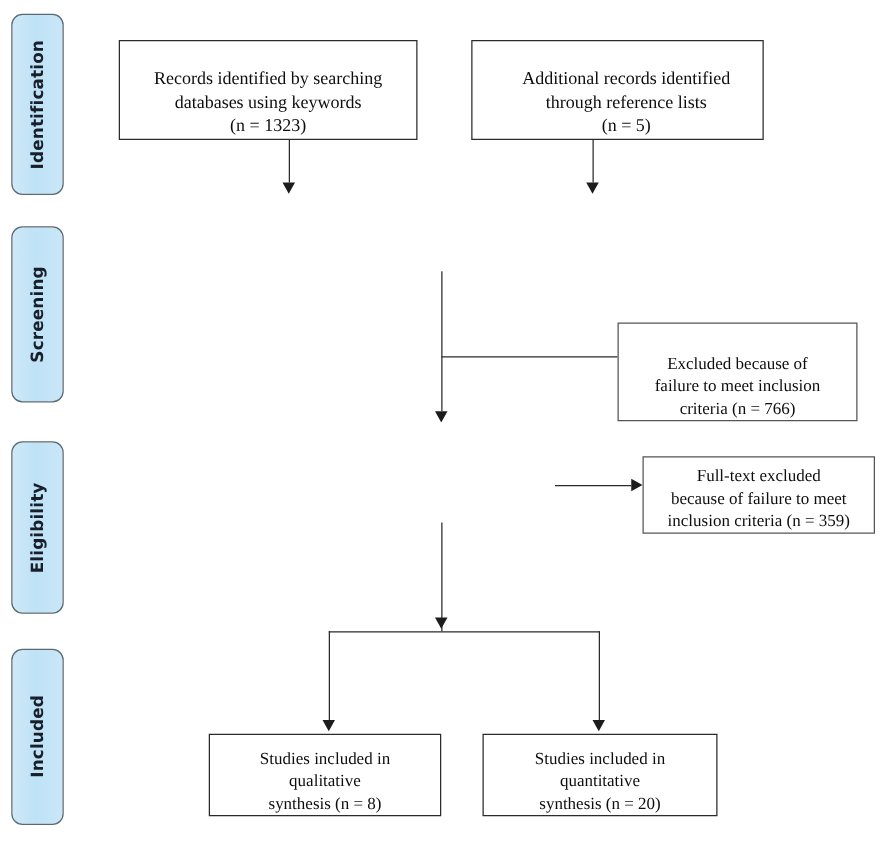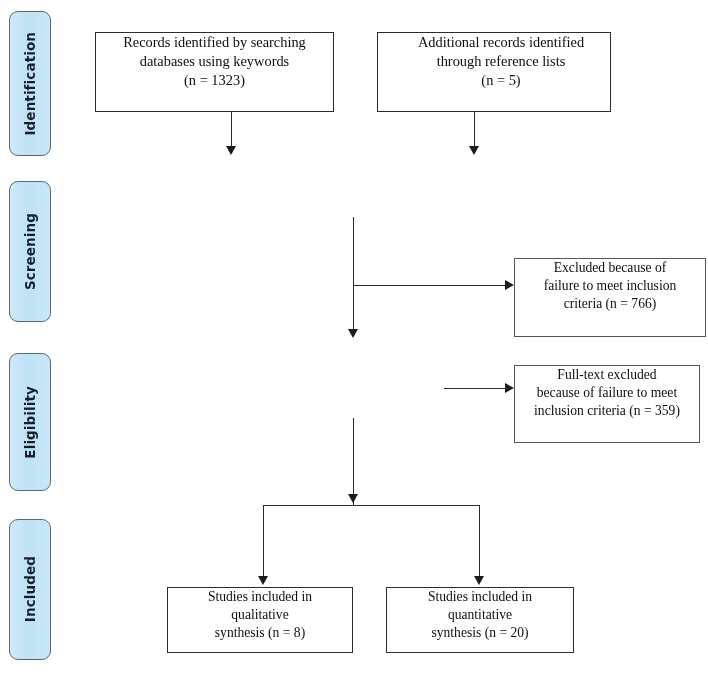--- a/index.html
+++ b/index.html
@@ -30,21 +30,21 @@
     transform:rotate(180deg);
     white-space:nowrap;
   }
 
   
   .box{
     position:absolute;
     border:1.3px solid #2b2b2b;
     background:#ffffff;
     box-sizing:border-box;
-    display:flex;align-items:flex-start;justify-content:center;
+    display:flex;align-items:flex-end;justify-content:center;
     text-align:center;
   }
   .box p{
     margin:0;
     font-family:"Liberation Serif", serif;
     font-size:14.4px;
     line-height:1.33;
     color:#0d0d0d;
     padding:0 6px;
     white-space:pre-line;
@@ -110,31 +110,31 @@
   <div class="vline" style="left:474px;top:112px;height:34px;"></div>
   <div class="arrow-d" style="left:469px;top:146px;"></div>
 
 
   <div class="vline" style="left:353px;top:217px;height:112px;"></div>
   <div class="arrow-d" style="left:348px;top:329px;"></div>
 
   <div class="hline" style="left:353px;top:285px;width:152px;"></div>
   <div class="arrow-r" style="left:505px;top:280px;"></div>
 
-  <div class="box small grey" style="left:514px;top:258px;width:192px;height:79px;">
+  <div class="box small grey" style="left:494px;top:258px;width:192px;height:79px;">
     <p>Excluded because of
 failure to meet inclusion
 criteria (n = 766)</p>
   </div>
 
 
   <div class="hline" style="left:444px;top:388px;width:61px;"></div>
   <div class="arrow-r" style="left:505px;top:383px;"></div>
 
-  <div class="box small grey" style="left:514px;top:365px;width:186px;height:78px;">
+  <div class="box small grey" style="left:514px;top:365px;width:186px;height:62px;">
     <p>Full-text excluded
 because of failure to meet
 inclusion criteria (n = 359)</p>
   </div>
 
   <div class="vline" style="left:353px;top:418px;height:87px;"></div>
   <div class="arrow-d" style="left:348px;top:494px;"></div>
 
   <div class="hline" style="left:263px;top:505px;width:217px;"></div>
 

